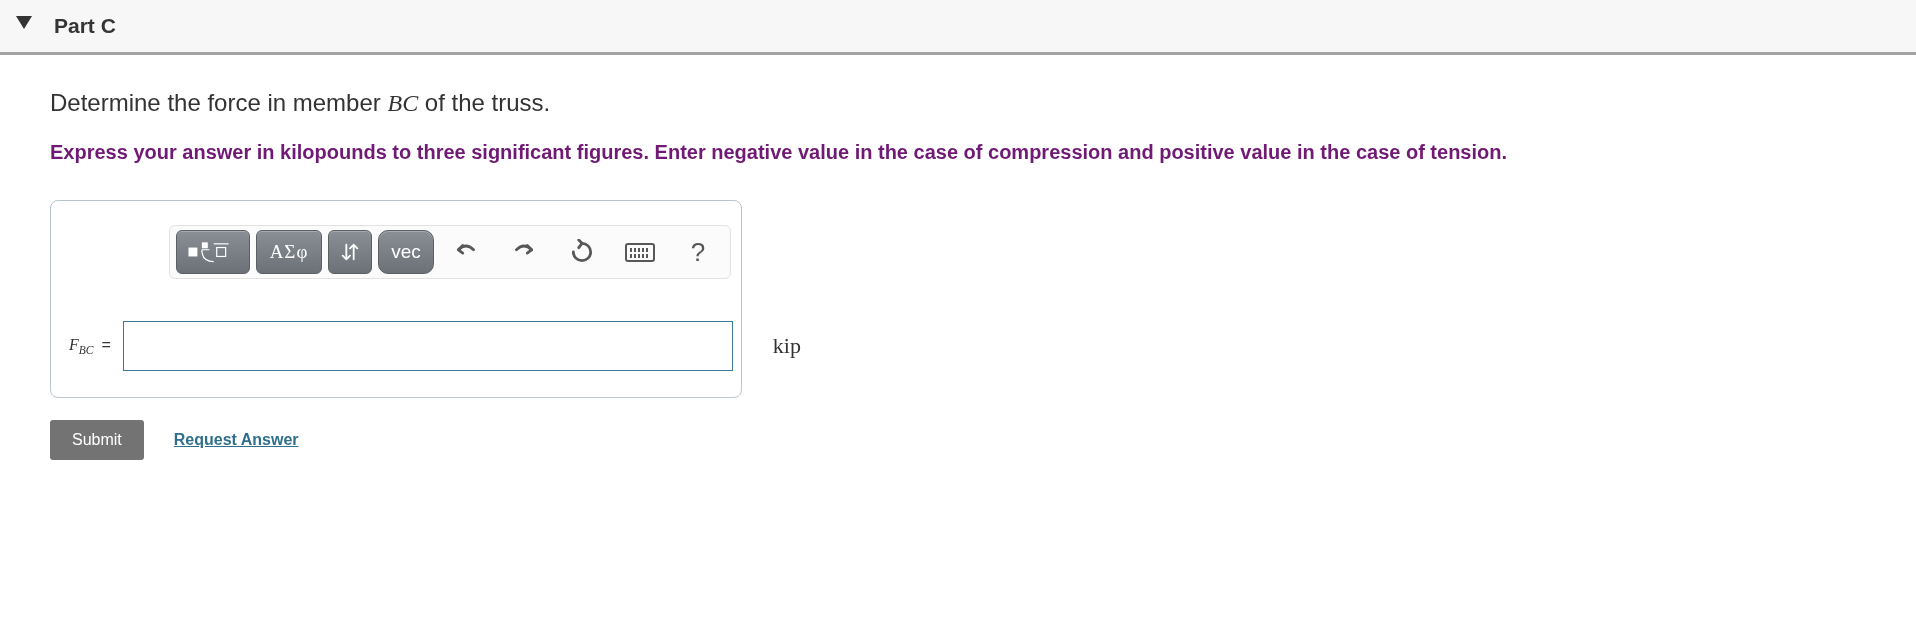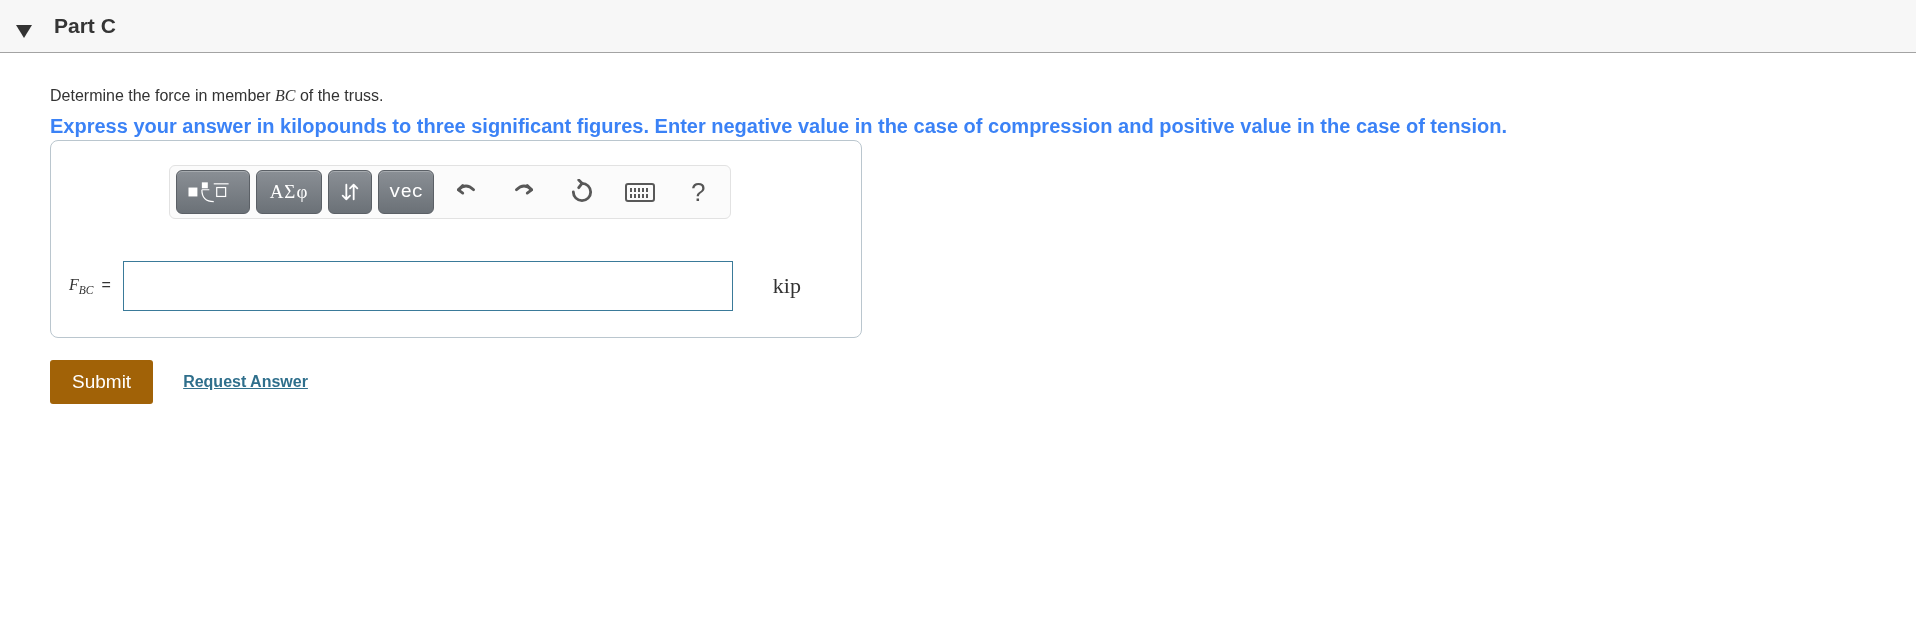--- a/index.html
+++ b/index.html
@@ -6,43 +6,43 @@
   body {
     font-family: "Helvetica Neue", Arial, sans-serif;
     font-size: 20px;
     color: #333;
     background: #fff;
     width: 1916px;
     overflow: hidden;
   }
   .part-header {
     display: flex;
-    align-items: flex-end;
+    align-items: flex-start;
     background: #f7f7f7;
     padding: 14px 0 14px 16px;
-    border-bottom: 1px solid #a3a3a3;
+    border-bottom: 3px solid #a3a3a3;
     margin-bottom: 34px;
   }
   .triangle-down {
     width: 0; height: 0;
     border-left: 8px solid transparent;
     border-right: 8px solid transparent;
     border-top: 13px solid #333;
     margin-right: 22px;
     margin-top: 2px;
   }
   .part-title { font-weight: 700; font-size: 21px; color: #353535; }
   .content { padding: 0 50px 40px 50px; }
-  .instruction { margin-bottom: 8px; color: #333; font-size: 16px; }
+  .instruction { margin-bottom: 22px; color: #333; font-size: 24px; }
   .instruction .ital { font-family: Georgia, 'Times New Roman', serif; font-style: italic; }
-  .bold-instruction { font-weight: 700; color: #3b82f6; line-height: 1.35; font-size: 20px; }
+  .bold-instruction { font-weight: 700; color: #701a75; margin-bottom: 34px; line-height: 1.35; font-size: 20px; }
   .answer-panel {
     border: 1px solid #bac6ce;
     border-radius: 8px;
-    width: 812px;
+    width: 692px;
     padding: 24px 18px 26px 18px;
     margin-bottom: 22px;
   }
   .toolbar-wrap {
     padding-left: 100px;
   }
   .toolbar {
     display: inline-flex;
     align-items: center;
     background: #fbfbfb;
@@ -62,21 +62,21 @@
     cursor: pointer;
     user-select: none;
     background: linear-gradient(#8a8f95, #6b7177);
     border: 1px solid #5b6066;
     box-shadow: inset 0 1px 0 rgba(255,255,255,0.25);
     padding: 0 10px;
   }
   .tb-btn.dark { min-width: 68px; }
   .tb-btn.dark2 { min-width: 66px; font-family: Georgia, serif; letter-spacing: 1px; }
   .tb-btn.arrow { min-width: 44px; }
-  .tb-btn.vec { min-width: 56px; font-family: Liberation Mono, monospace; }
+  .tb-btn.vec { min-width: 56px; font-family: Liberation Sans, sans-serif; border-radius: 10px; }
   .tb-flat {
     height: 44px;
     min-width: 52px;
     display: inline-flex;
     align-items: center;
     justify-content: center;
     cursor: pointer;
     color: #585858;
     font-size: 24px;
     background: transparent;
@@ -107,25 +107,25 @@
     padding: 4px 10px;
     outline: none;
   }
   .unit-label {
     font-family: Georgia, 'Times New Roman', serif;
     font-size: 22px;
     margin-left: 40px;
   }
   .actions { display: flex; align-items: center; gap: 30px; }
   .submit-btn {
-    background: #a16207;
+    background: #737373;
     color: #fff;
     border: none;
     padding: 11px 22px;
-    font-size: 19px;
+    font-size: 16px;
     border-radius: 3px;
     cursor: pointer;
   }
   .request-link {
     color: #2f6f8c;
     font-weight: 700;
     text-decoration: underline;
     cursor: pointer;
     font-size: 16px;
   }

